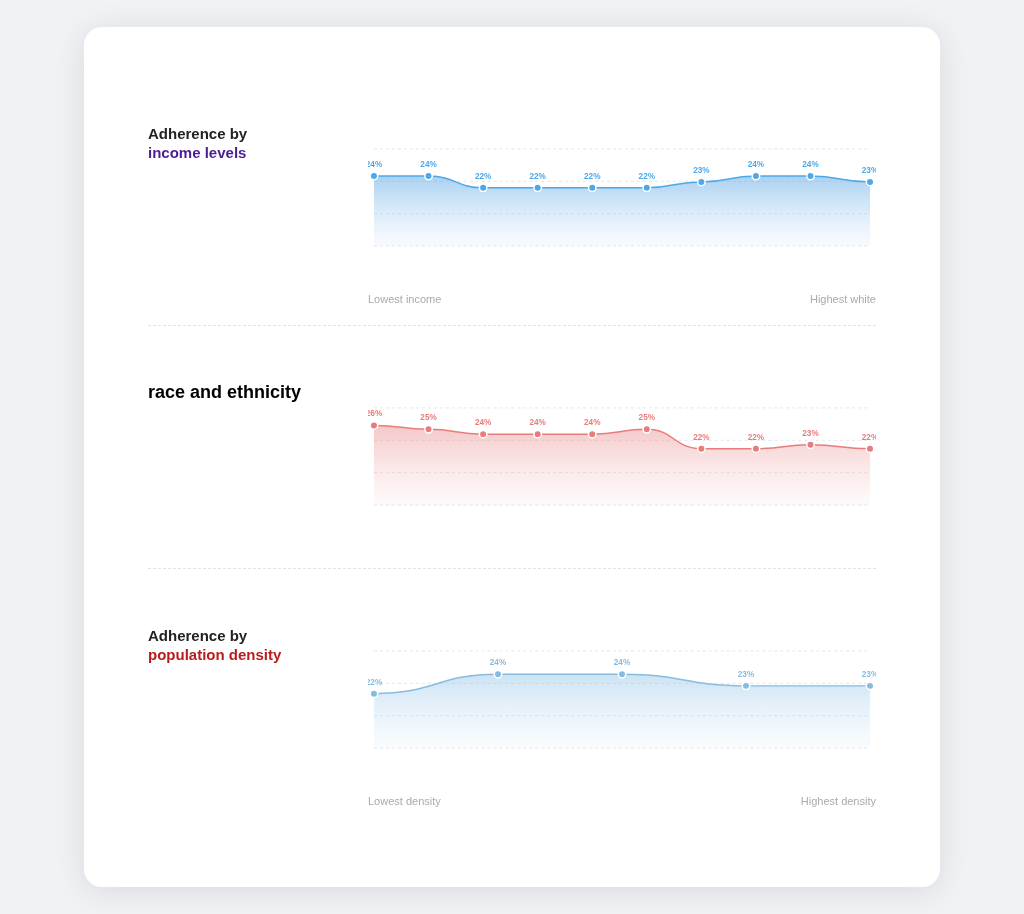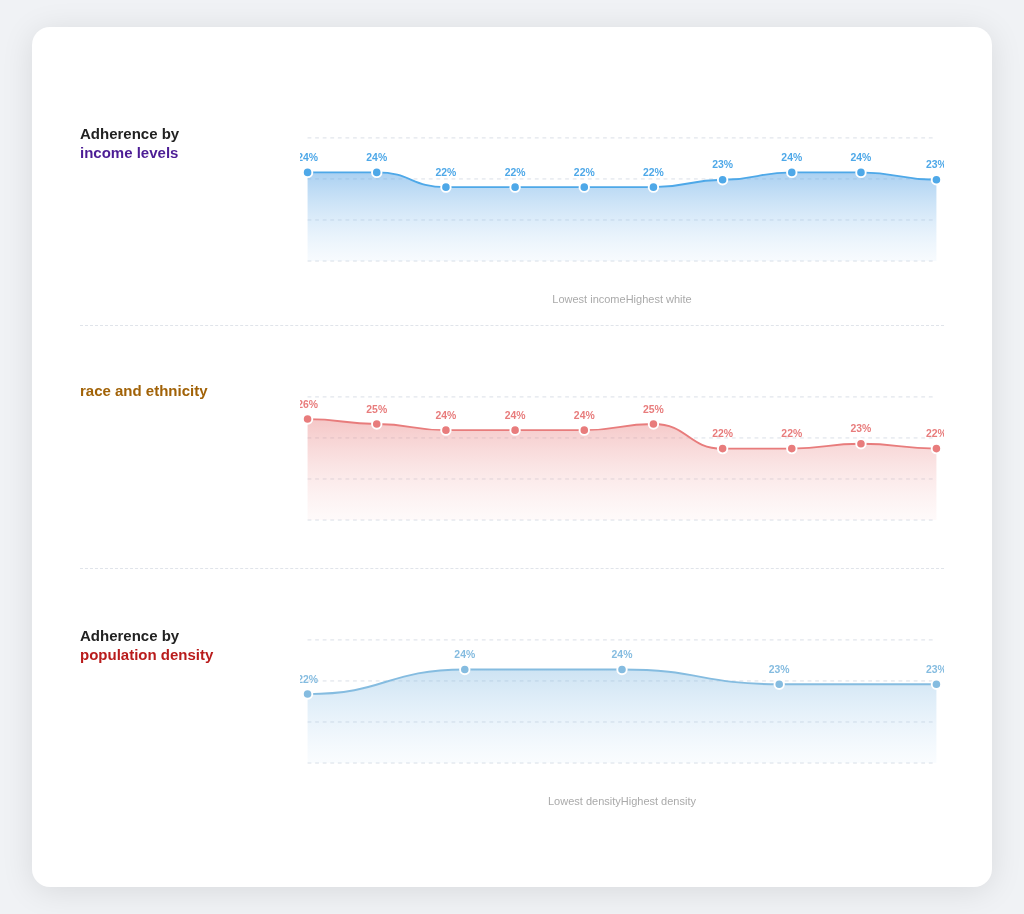--- a/index.html
+++ b/index.html
@@ -8,22 +8,22 @@
       display: flex;
       justify-content: center;
       align-items: center;
       min-height: 100vh;
       font-family: -apple-system, BlinkMacSystemFont, 'Segoe UI', sans-serif;
     }
     .card {
       background: #fff;
       border-radius: 18px;
       box-shadow: 0 4px 32px rgba(0,0,0,0.10);
-      padding: 40px 48px;
-      width: 960px;
+      padding: 40px 64px;
+      width: 856px;
       min-height: 860px;
     }
     .chart-section {
       display: flex;
       flex-direction: row;
       align-items: flex-start;
       margin-bottom: 0;
       padding: 28px 0 20px 0;
       border-bottom: 1.5px dashed #e0e4ea;
     }
@@ -41,36 +41,36 @@
       font-weight: 700;
       color: #222;
       line-height: 1.4;
     }
     .label-col .accent-blue {
       color: #4c1d95;
       font-size: 15px;
       font-weight: 700;
     }
     .label-col .accent-red {
-      color: #a16207;
-      font-size: 15px;
+      color: #000000;
+      font-size: 18px;
       font-weight: 700;
     }
     .label-col .accent-lightblue {
       color: #b91c1c;
       font-size: 15px;
       font-weight: 700;
     }
     .chart-area {
       flex: 1;
       position: relative;
     }
     .axis-labels {
       display: flex;
-      justify-content: center;
+      justify-content: space-between;
       margin-top: 4px;
       font-size: 11px;
       color: #aaa;
     }
   </style>
 </head>
 <body>
 
 <div class="card">
 

